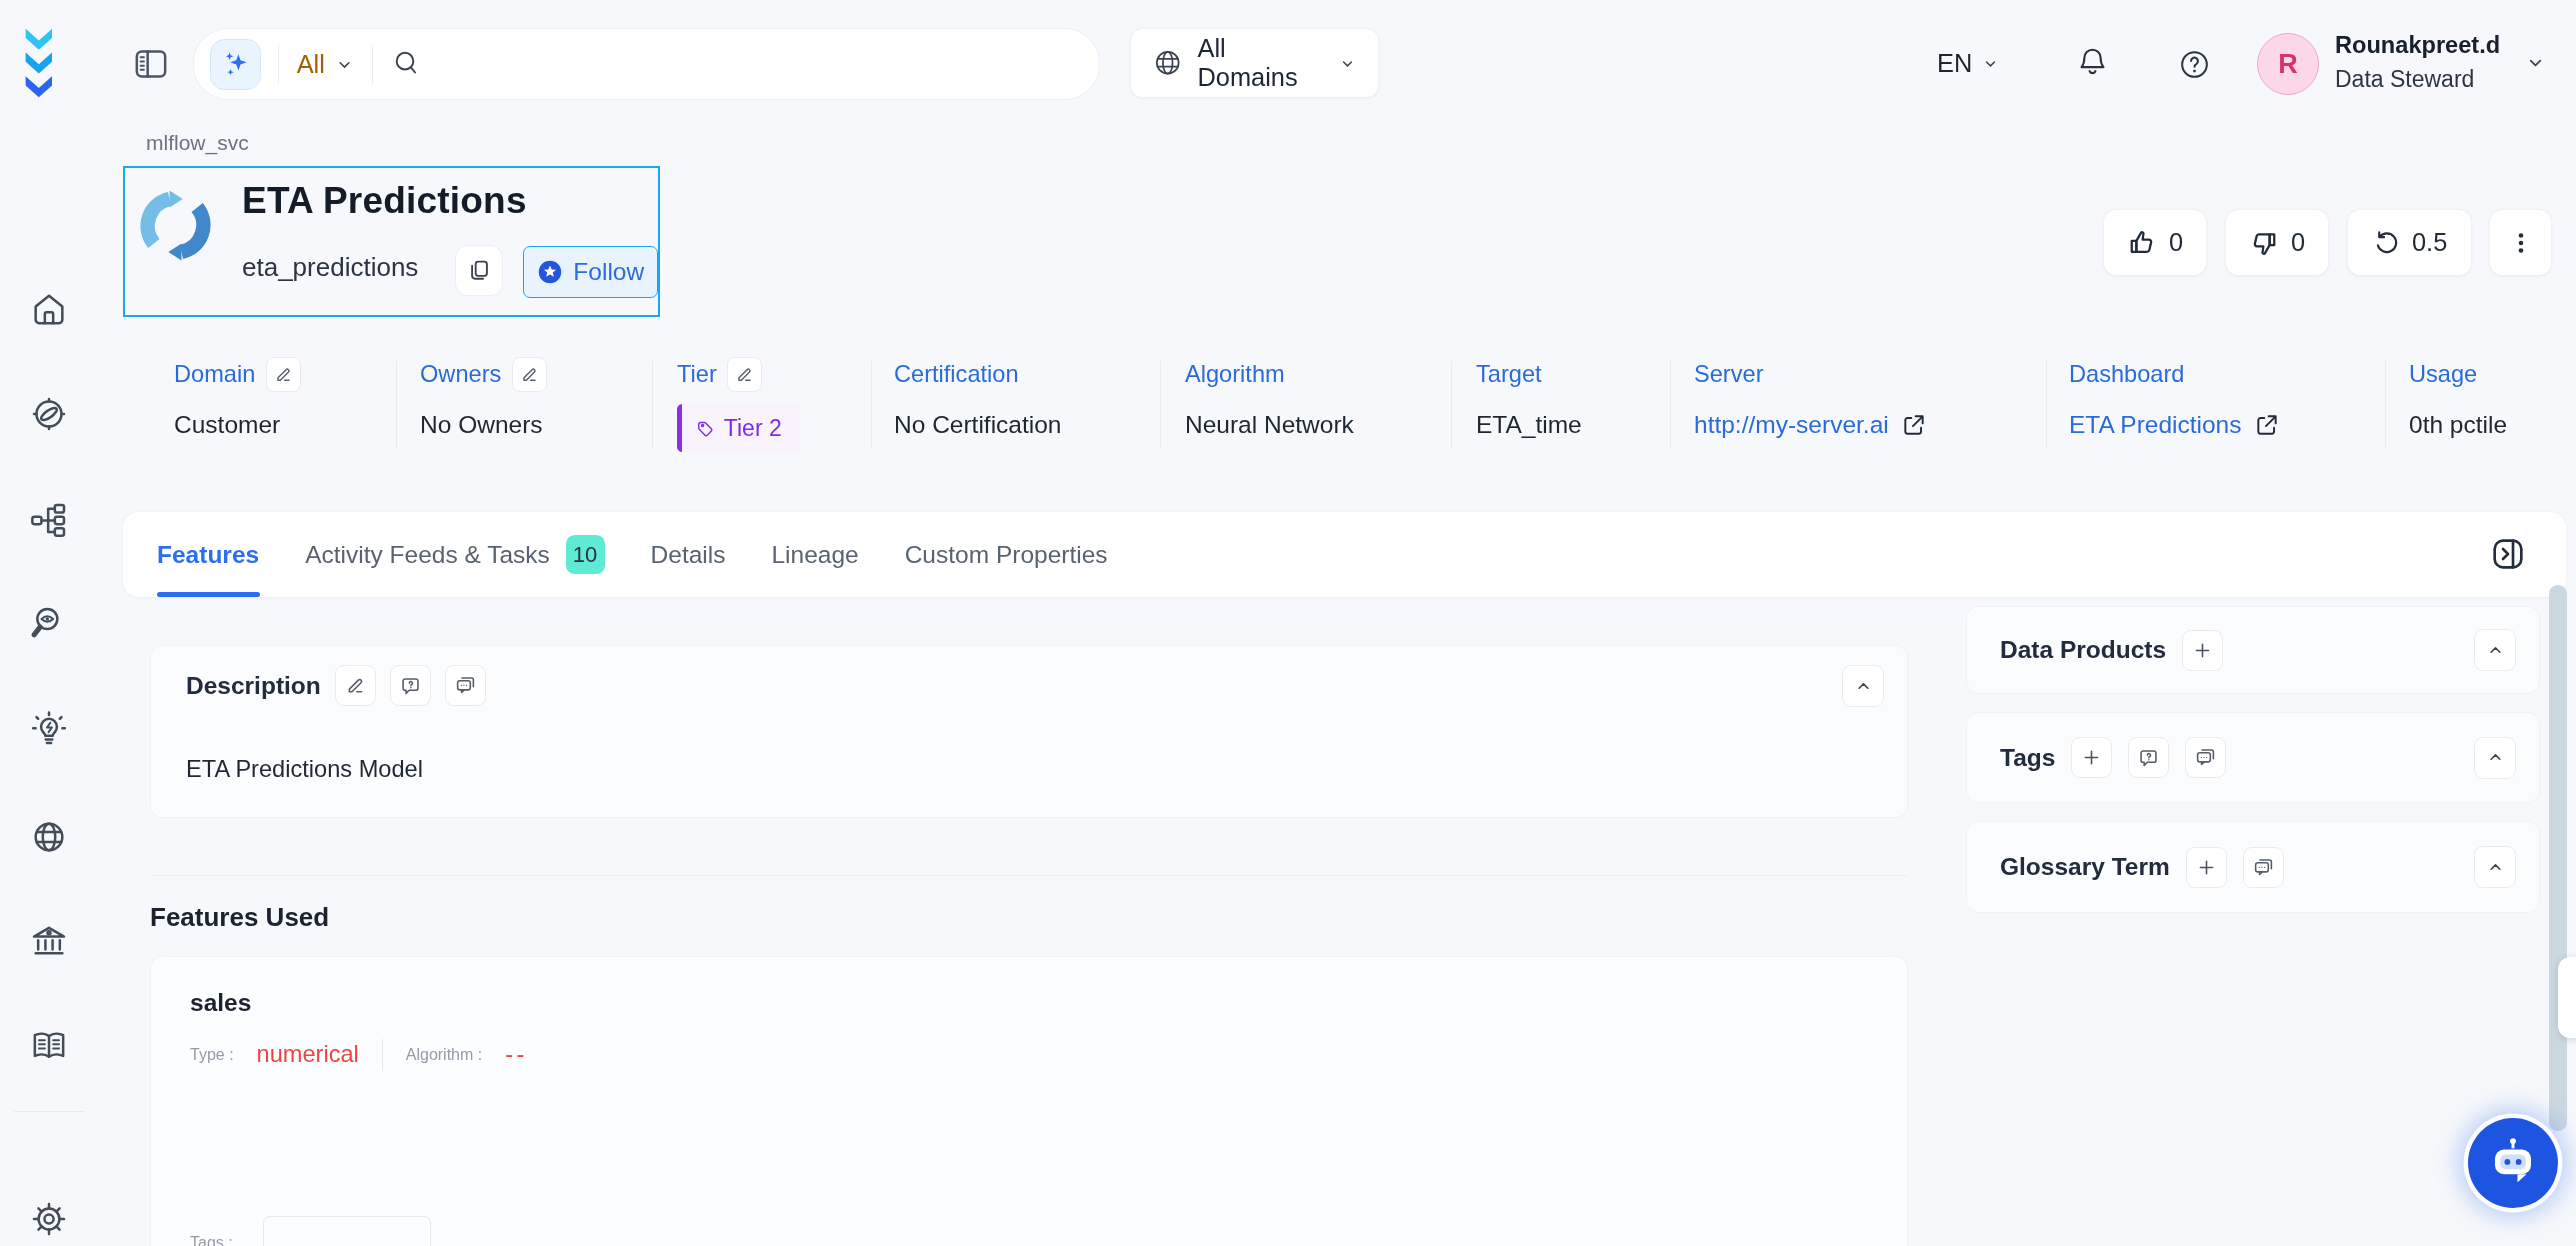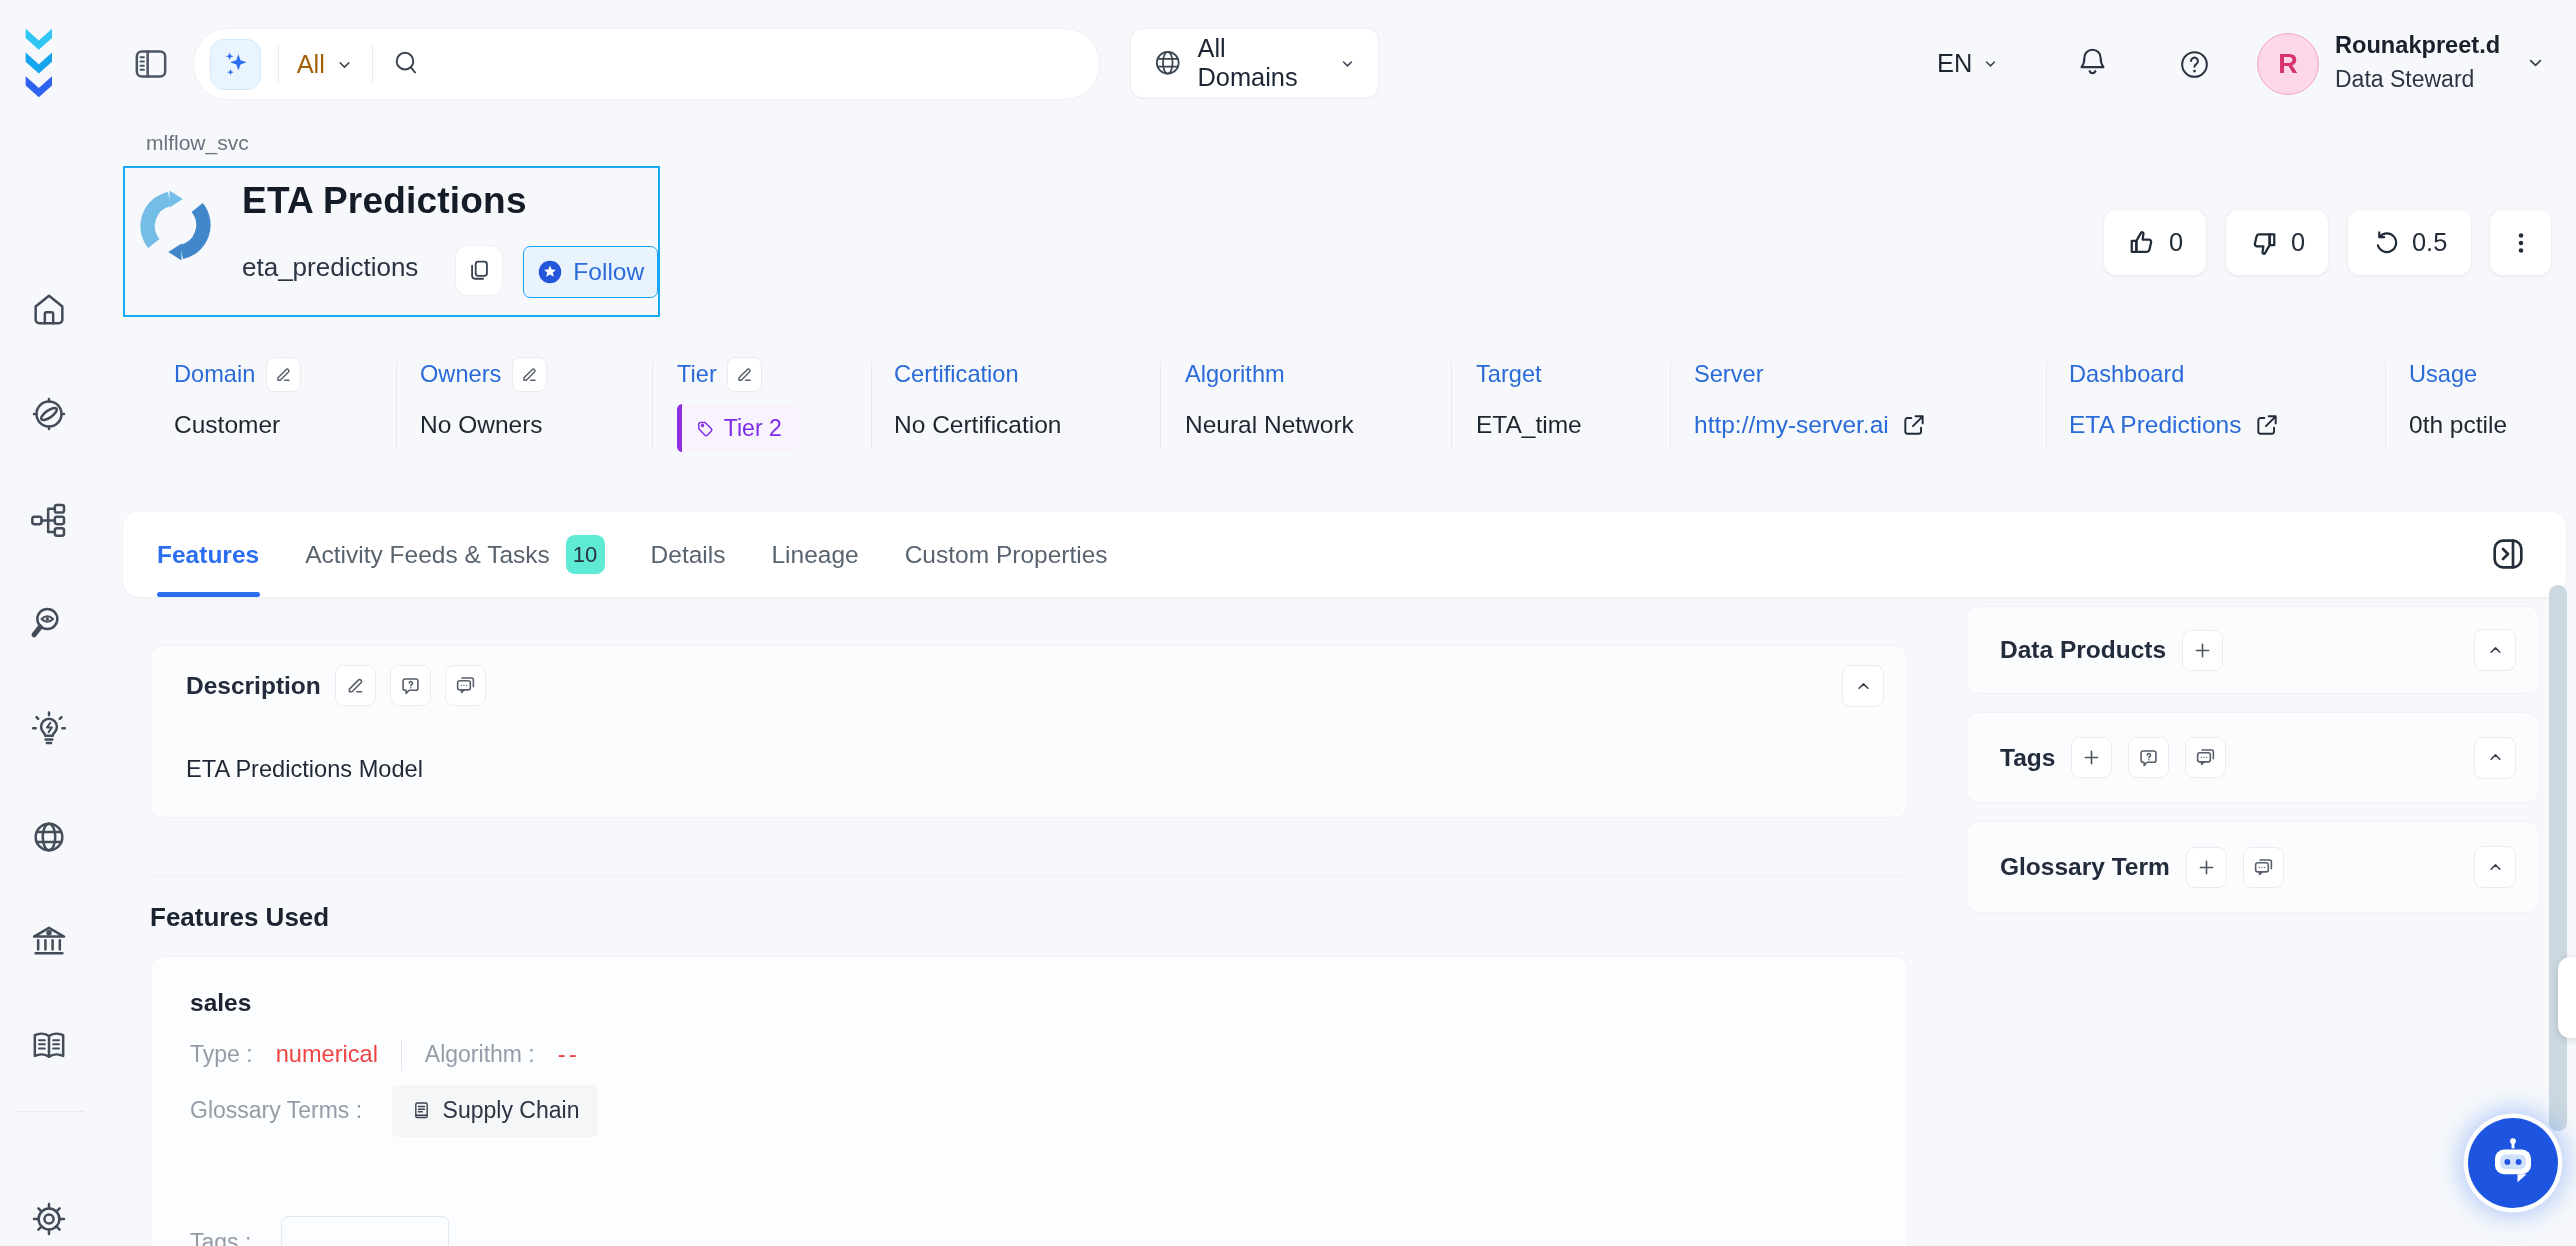--- a/index.html
+++ b/index.html
@@ -61,21 +61,21 @@
   .tab-underline{position:absolute;left:34px;bottom:0;width:103px;height:5.3px;background:#2b6ff0;border-radius:2.6px;}
   .panel-toggle{position:absolute;right:37px;top:21px;width:42px;height:42px;display:flex;align-items:center;justify-content:center;cursor:pointer;}
   
   .soft-card{background:#fbfcfd;border:0.9px solid #eff2f6;border-radius:12.3px;box-sizing:border-box;}
   .icon-btn{width:39px;height:39px;background:#fff;border:0.9px solid #e8ecf1;border-radius:8.8px;display:flex;align-items:center;justify-content:center;cursor:pointer;}
   .collapse-btn{width:40px;height:40px;background:#fff;border:0.9px solid #e8ecf1;border-radius:8.8px;display:flex;align-items:center;justify-content:center;cursor:pointer;}
   .card-head{display:flex;align-items:center;gap:14px;}
   .card-title{font-size:24.5px;font-weight:bold;color:#222c3c;}
   .desc-body{font-size:23.6px;color:#1f2835;}
   .sec-heading{font-size:26px;font-weight:bold;color:#1b2330;}
-  .fkv{font-size:23px;color:#949ca8;}
+  .fkv{font-size:16px;color:#949ca8;}
   .fvv{font-size:23.6px;color:#ef4444;}
   .gchip{display:inline-flex;align-items:center;gap:10.5px;background:#f5f6f8;border-radius:5.3px;padding:12.3px 19px;cursor:pointer;}
   .gchip span{font-size:23px;color:#2a3443;font-weight:500;}
   .vline{width:0.9px;height:31.5px;background:#e3e7ec;}
   
   .rail-card{position:absolute;left:1966px;width:574px;}
   .rail-head{display:flex;align-items:center;gap:16px;padding:0 23px 0 33px;height:100%;text-align:center;}
   
   .scroll-thumb{left:2549px;top:585px;width:17.5px;height:546px;background:#cbd8e0;border-radius:8.8px;}
   .edge-card{left:2558px;top:957px;width:61px;height:81px;background:#fff;border-radius:12.3px;box-shadow:0 1.8px 7px rgba(25,35,55,.15);display:flex;align-items:center;padding-left:10.5px;box-sizing:border-box;}
@@ -525,33 +525,20 @@
 
 <div class="abs soft-card" style="left:150px;top:956px;width:1758px;height:350px;background:#fcfdfe">
   <div style="position:absolute;left:39px;top:31.5px;font-size:24.5px;font-weight:bold;color:#1b2330">sales</div>
   <div style="position:absolute;left:39px;top:82px;display:flex;align-items:center;gap:23px">
     <span class="fkv">Type :</span>
     <span class="fvv">numerical</span>
     <span class="vline"></span>
     <span class="fkv">Algorithm :</span>
     <span class="fvv" style="letter-spacing:3.5px">--</span>
   </div>
-  <div style="position:absolute;left:39px;top:128px;display:flex;align-items:center;gap:30px">
-    <span class="fkv">Glossary Terms :</span>
-    <span class="gchip">
-      <span>
-          <svg width="21" height="21" viewBox="0 0 24 24" class="s2" style="stroke:#39424f;stroke-width:1.6">
-            <rect x="5.5" y="3.5" width="13" height="16.5" rx="1.8"></rect>
-            <path d="M8.5 7.5 h7 M8.5 10.5 h7 M8.5 13.5 h4.5"></path>
-            <path d="M5.5 17.5 h13"></path>
-          </svg>
-        </span>
-      <span>Supply Chain</span>
-    </span>
-  </div>
   <div style="position:absolute;left:39px;top:259px;display:flex;align-items:center;gap:30px">
     <span class="fkv">Tags :</span>
     <span style="display:inline-flex;align-items:center;justify-content:center;width:166px;height:51px;border:0.9px solid #e4e8f0;border-radius:7px;color:#5b8bdb;font-size:22px"></span>
   </div>
 </div>
 
 <div class="rail-card soft-card" style="top:606px;height:88px">
   <div class="rail-head">
     <span class="card-title">Data Products</span>
     <span class="icon-btn">

